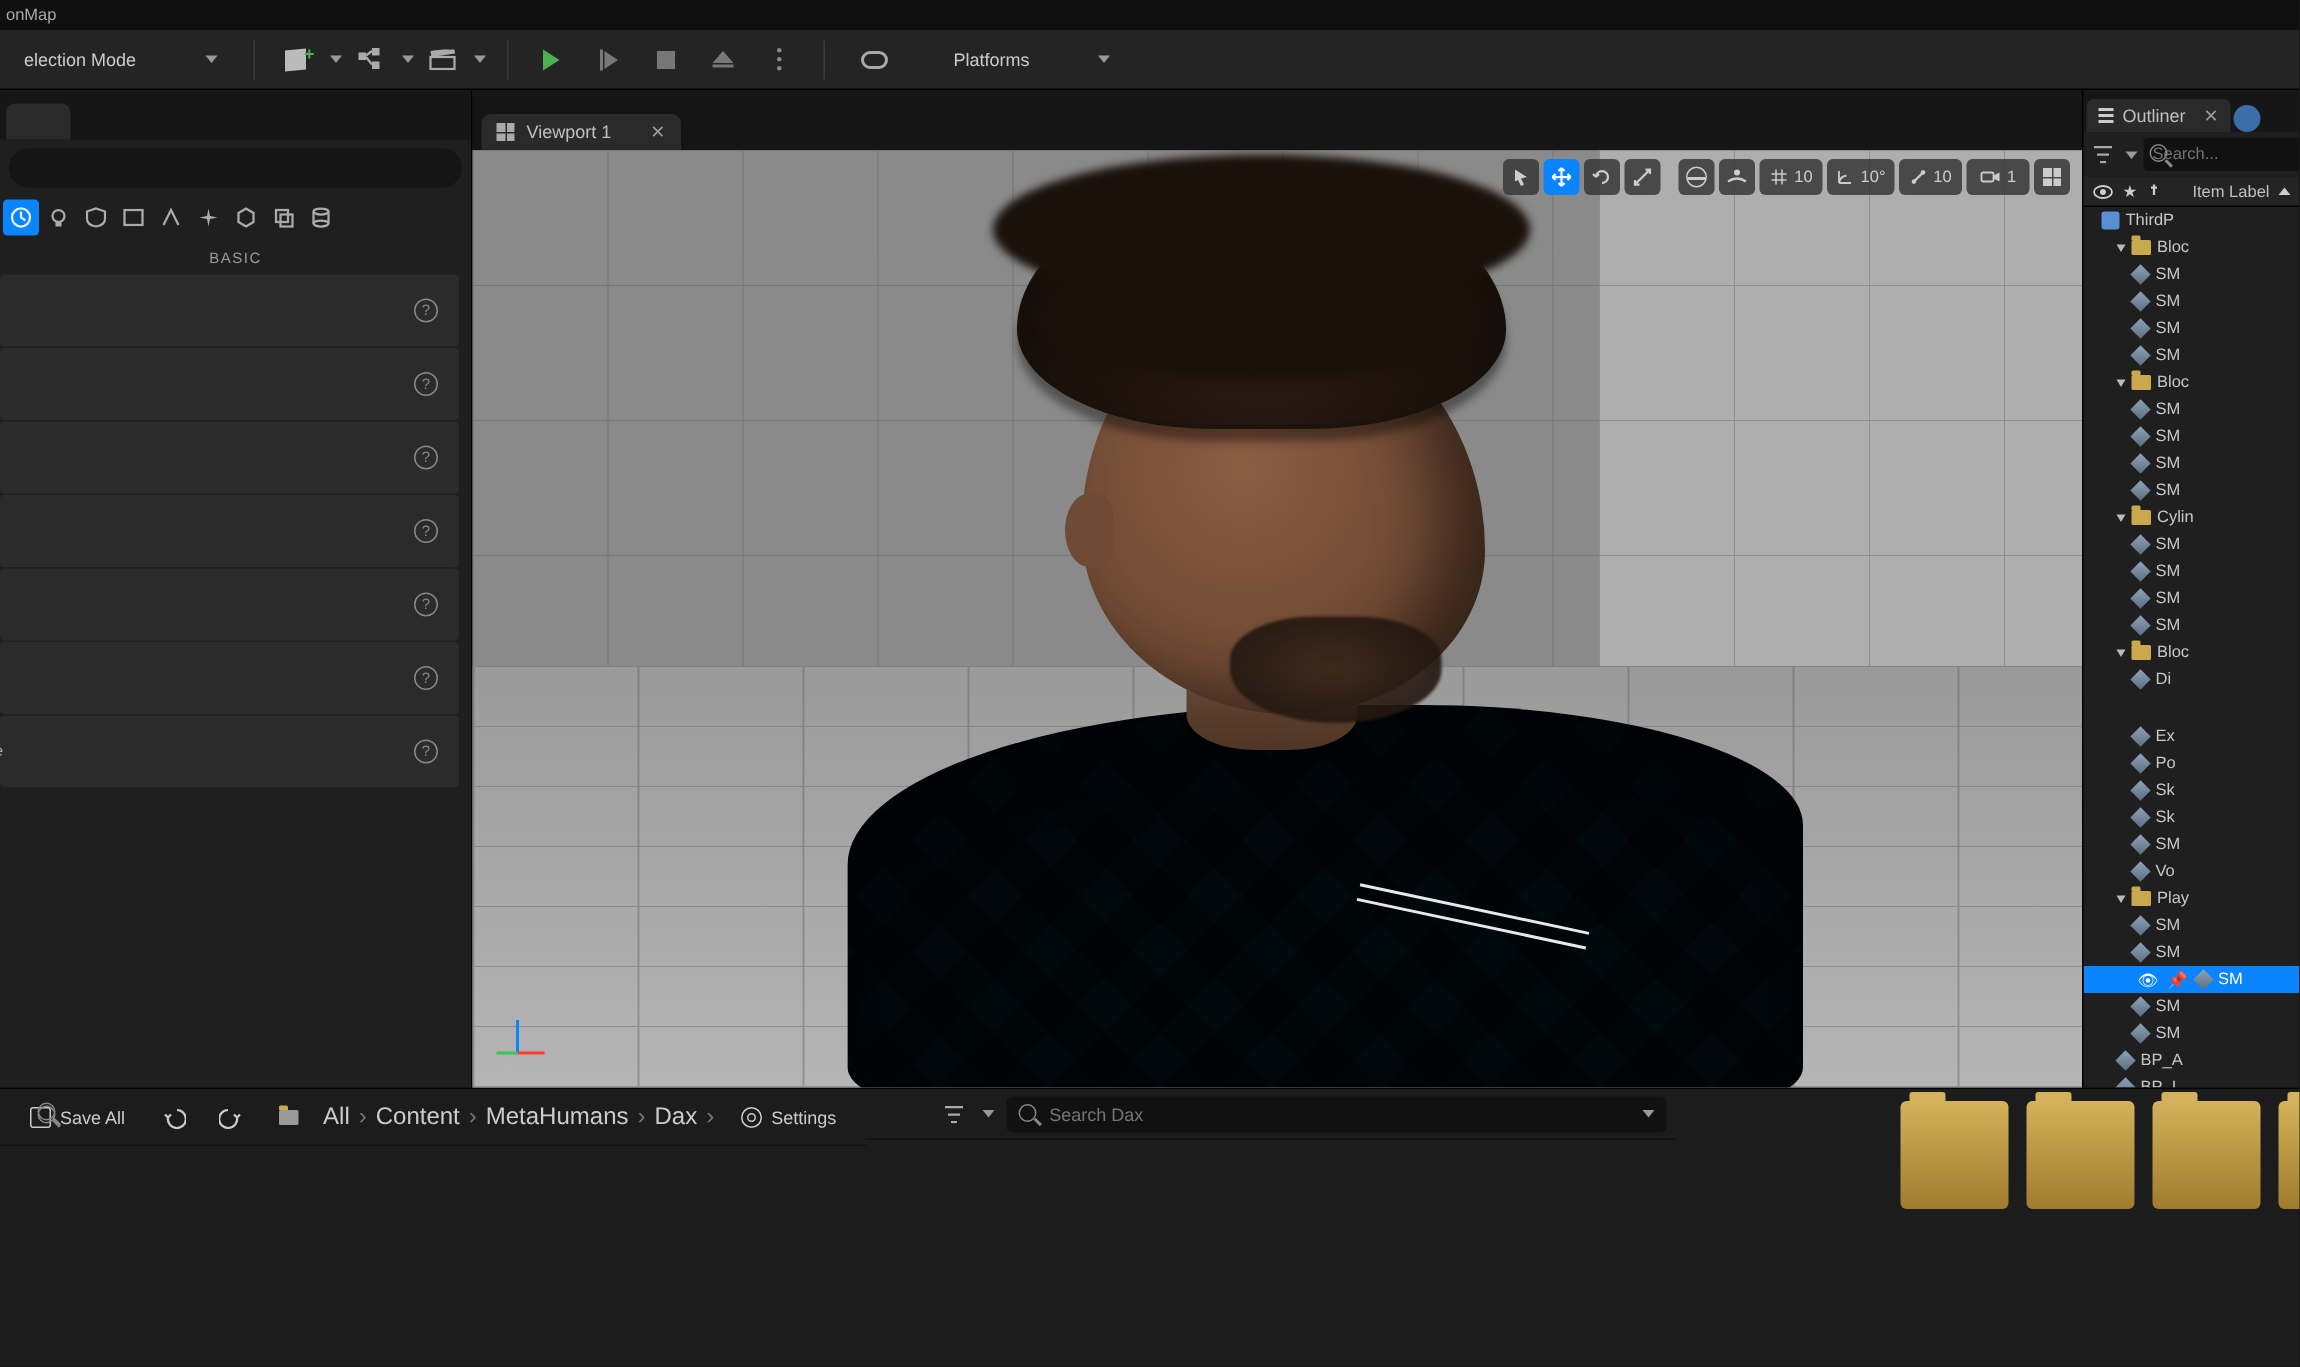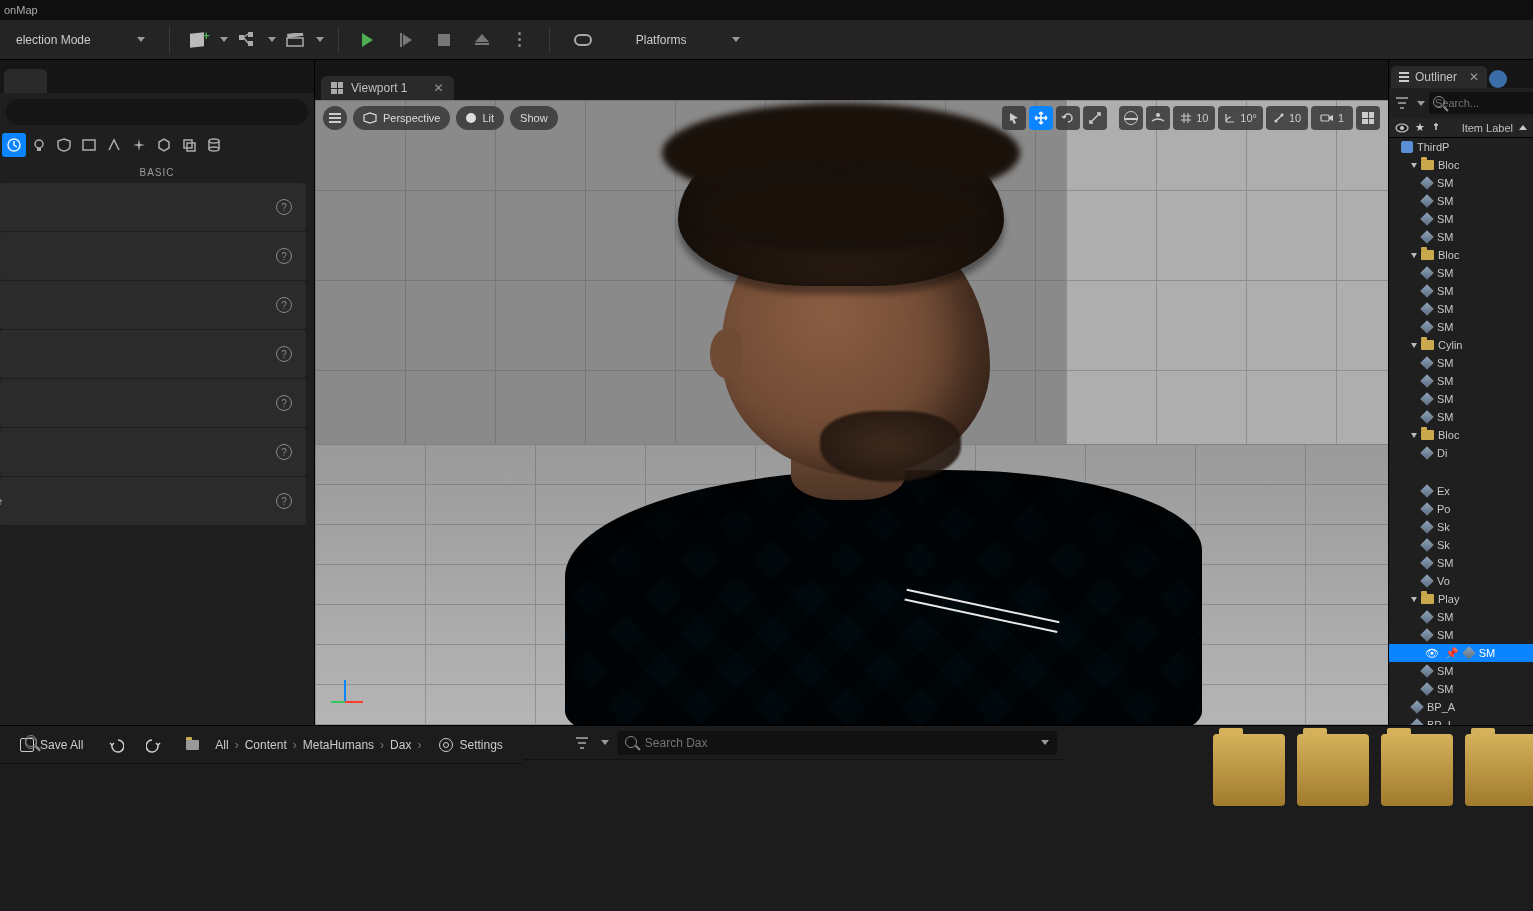--- a/index.html
+++ b/index.html
@@ -134,21 +134,21 @@
 .mesh-icn{ width:12px;height:12px; background:linear-gradient(135deg,#8fa3b8 0%, #5c6d80 100%); transform:rotate(45deg) scale(0.8); flex-shrink:0;}
 .world-icn{width:12px;height:12px;background:#5a8fd6;border-radius:2px;flex-shrink:0;}
 .sel-ctrls{ display:flex; gap:6px; padding-left:4px; align-items:center;}
 .sel-ctrls .eye-i{ color:#fff;}
 
 
 .bottom { height: 186px; background:#1c1c1c; border-top:1px solid #000; display:flex;}
 .bottom-main{ flex:1; display:flex; flex-direction:row;}
 .cb-toolbar{ height:38px; display:flex; align-items:center; gap:8px; padding:0 10px; border-bottom:1px solid #111;}
 .cb-btn{ height:26px; padding:0 10px; background:transparent; border:none; color:#ccc; display:inline-flex; align-items:center; gap:6px; cursor:pointer; font-size:12px; border-radius:3px;}
-.breadcrumbs{ display:flex; align-items:center; gap:6px; color:#ccc; font-size:12px;}
+.breadcrumbs{ display:flex; align-items:center; gap:6px; color:#ccc; font-size:16px;}
 .breadcrumbs .chev{ color:#777;}
 .cb-right{ margin-left:auto; display:flex; align-items:center; gap:8px;}
 .cb-searchrow{ height:34px; display:flex; align-items:center; gap:8px; padding:0 6px 0 50px; border-bottom:1px solid #111;}
 .cb-searchrow .searchbox{ flex:0 0 440px; position:relative;}
 .cb-searchrow input{ width:100%; height:24px; background:#111; border:none; border-radius:4px; color:#ccc; padding:0 24px 0 28px; font-size:12px;}
 .mag{ position:absolute; left:8px; top:5px; width:12px;height:12px;border:1.5px solid #888;border-radius:50%;}
 .mag::after{content:'';position:absolute;width:6px;height:1.5px;background:#888; right:-5px; bottom:-2px; transform:rotate(45deg);}
 .dd-caret{position:absolute; right:8px; top:9px;}
 .side-mag{ width:34px; display:flex; align-items:center; justify-content:center; color:#999; position:relative;}
 .cb-secondrow{ height:30px; display:flex; align-items:center; padding-left:50px;}
@@ -357,42 +357,20 @@
           </div>
         <div class="beard"></div>
         <div class="hair"></div>
       </div>
       <div class="gizmo">
         <div class="ax bz"></div>
           <div class="ax rx"></div>
           <div class="ax gy"></div>
       </div>
 
-      <div class="vp-toolbar">
-        <div class="vp-pill iconly">
-            <span class="hamb">
-              <span></span>
-              <span></span>
-              <span></span>
-            </span>
-          </div>
-        <div class="vp-pill">
-            <svg width="14" height="12">
-              <path d="M1 3 L7 1 L13 3 L13 9 L7 11 L1 9 Z" fill="none" stroke="#ddd" stroke-width="1.2"></path>
-            </svg>
-            <span>Perspective</span>
-          </div>
-        <div class="vp-pill">
-            <span style="width:10px;height:10px;border-radius:50%;background:#ddd;"></span>
-            <span>Lit</span>
-          </div>
-        <div class="vp-pill">
-            <span>Show</span>
-          </div>
-      </div>
       <div class="vp-righttools">
         <div class="vp-sq">
             <svg width="12" height="12">
               <path d="M2 1 L10 6 L6 7 L8 11 L6 12 L4 8 L2 9 Z" fill="#ccc"></path>
             </svg>
           </div>
         <div class="vp-sq active">
             <svg width="14" height="14">
               <path d="M7 1 L7 13 M1 7 L13 7" stroke="#fff" stroke-width="1.5"></path>
               <path d="M7 1 L5 3 M7 1 L9 3 M7 13 L5 11 M7 13 L9 11 M1 7 L3 5 M1 7 L3 9 M13 7 L11 5 M13 7 L11 9" stroke="#fff" stroke-width="1.5"></path>

